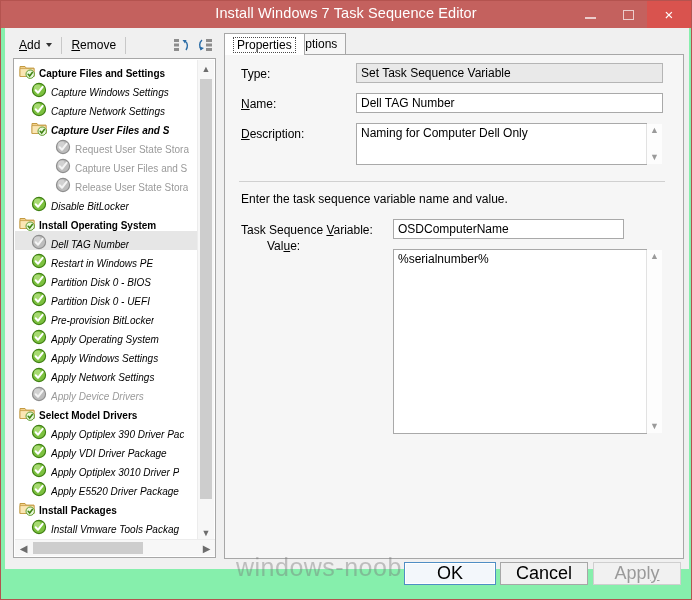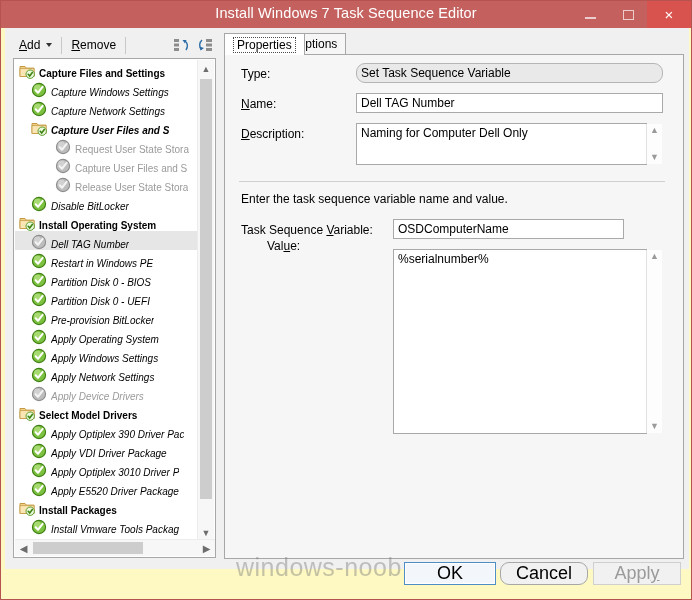--- a/index.html
+++ b/index.html
@@ -4,21 +4,21 @@
 <style>
   html,body{margin:0;padding:0;}
   body{
     width:692px;height:600px;overflow:hidden;
     font-family:"Liberation Sans","DejaVu Sans",sans-serif;
     font-size:12px;color:#000;
     background:#c4615e;
   }
   .window{
     position:absolute;left:0;top:0;width:692px;height:600px;
-    background:#fef9c3;
+    background:#86efac;
     box-sizing:border-box;
     border:1px solid #b4534f;
   }
   
   .titlebar{
     position:absolute;left:0;top:0;width:690px;height:27px;
     background:#c4615e;
   }
   .title-text{
     position:absolute;left:0;top:4px;width:690px;text-align:center;
@@ -87,21 +87,21 @@
 
   .frow{position:absolute;display:flex;align-items:flex-start;}
   .flabel{font-size:12px;color:#000;white-space:nowrap;}
   .flabel u{text-decoration:underline;}
 
   .tbox{
     box-sizing:border-box;border:1px solid #a9a9a9;background:#ffffff;
     font-family:"Liberation Sans","DejaVu Sans",sans-serif;font-size:12px;
     color:#000;padding:2px 4px;outline:none;
   }
-  .tbox.readonly{background:#e9e9e9;border-color:#b5b5b5;border-radius:9px;}
+  .tbox.readonly{background:#e9e9e9;border-color:#b5b5b5;}
   .tarea{
     box-sizing:border-box;border:1px solid #a9a9a9;background:#ffffff;
     font-family:"Liberation Sans","DejaVu Sans",sans-serif;font-size:12px;
     color:#000;padding:2px 4px;resize:none;outline:none;overflow:hidden;
   }
   .sbv{
     position:absolute;box-sizing:border-box;width:16px;
     background:#fdfdfd;border-left:1px solid #e2e2e2;
     display:flex;flex-direction:column;justify-content:space-between;align-items:center;
     padding:2px 0;
@@ -517,21 +517,21 @@
     </div>
 
   </div>
 
   <div class="watermark">windows-noob.com</div>
 
   <div class="btnbar">
     <div class="btn default" style="left:403px;width:92px;">
       <span>OK</span>
     </div>
-    <div class="btn" style="left:499px;width:88px;border-radius:9px;">
+    <div class="btn" style="left:499px;width:88px;">
       <span>Cancel</span>
     </div>
     <div class="btn disabled" style="left:592px;width:88px;">
       <span>Appl<u>y</u></span>
     </div>
   </div>
 
 </div>
 
 </body></html>

